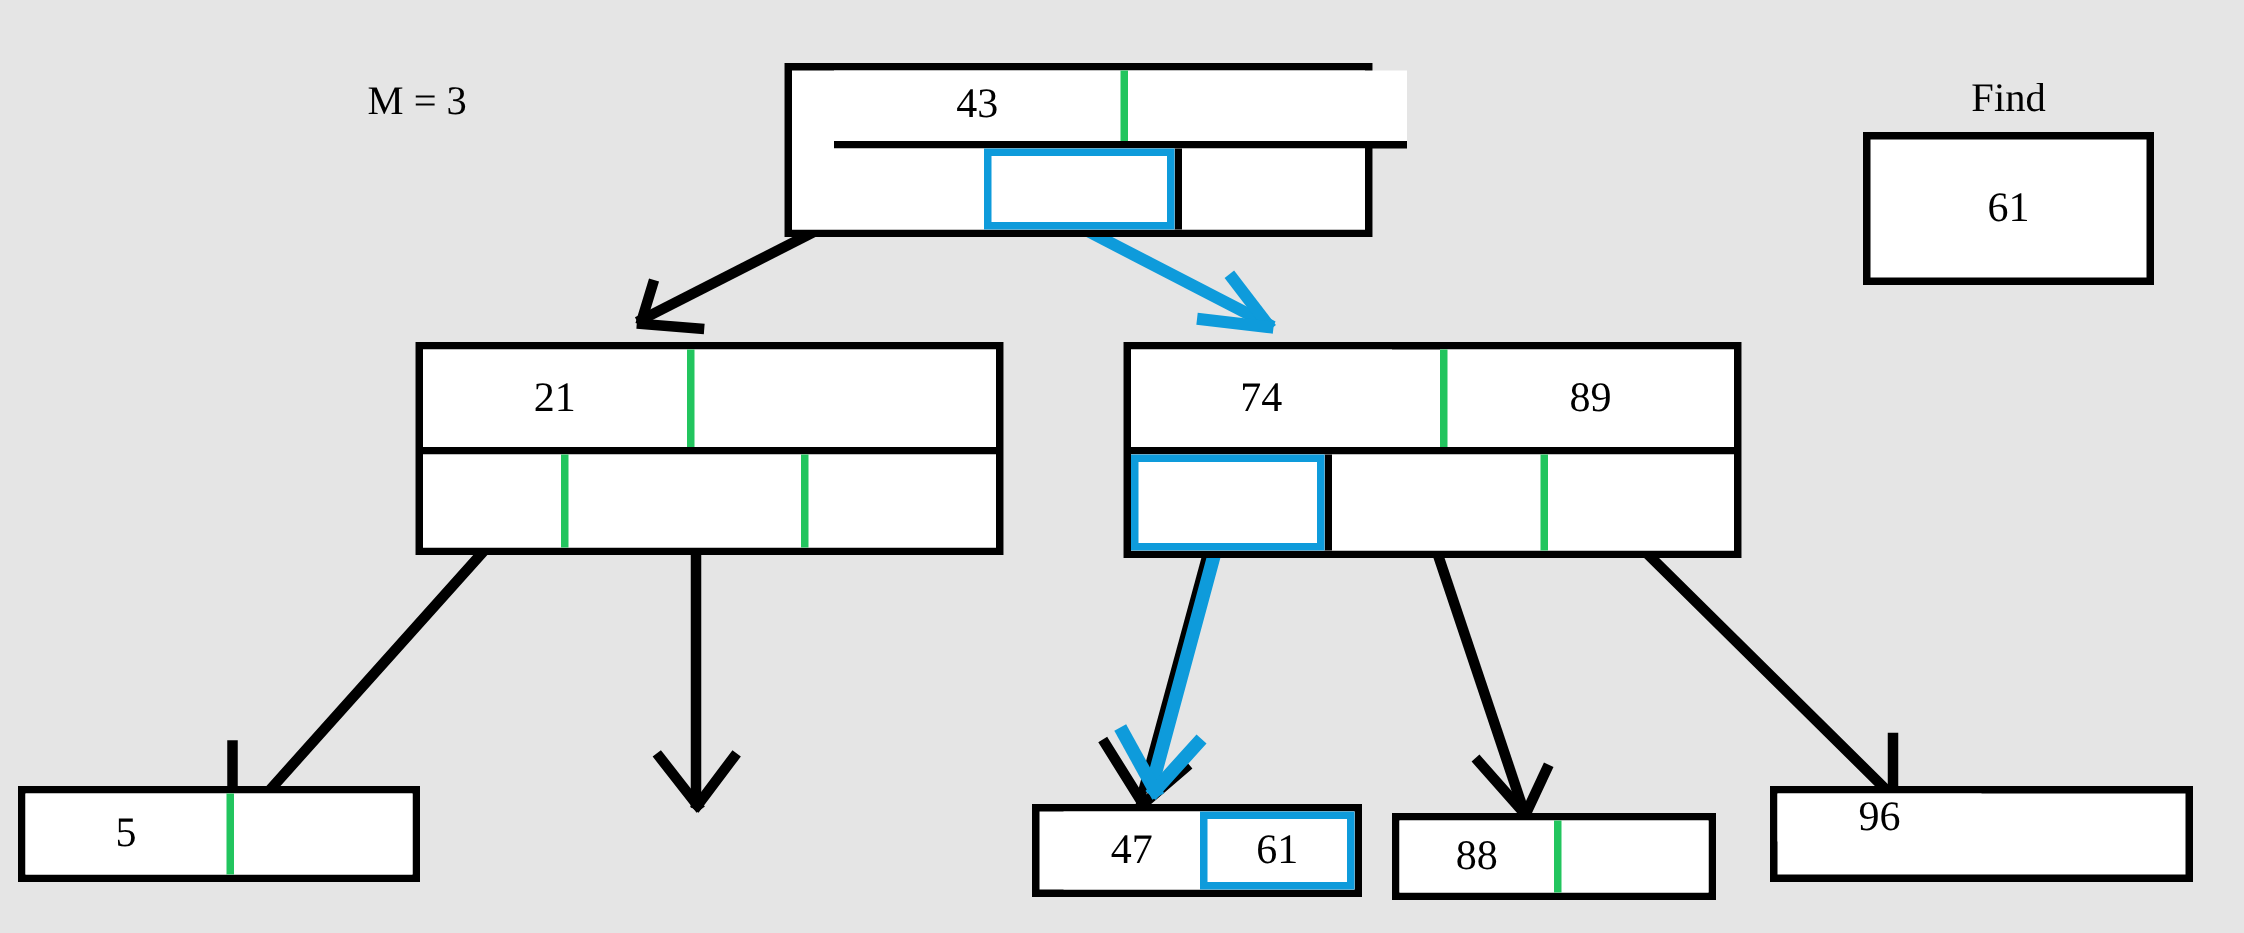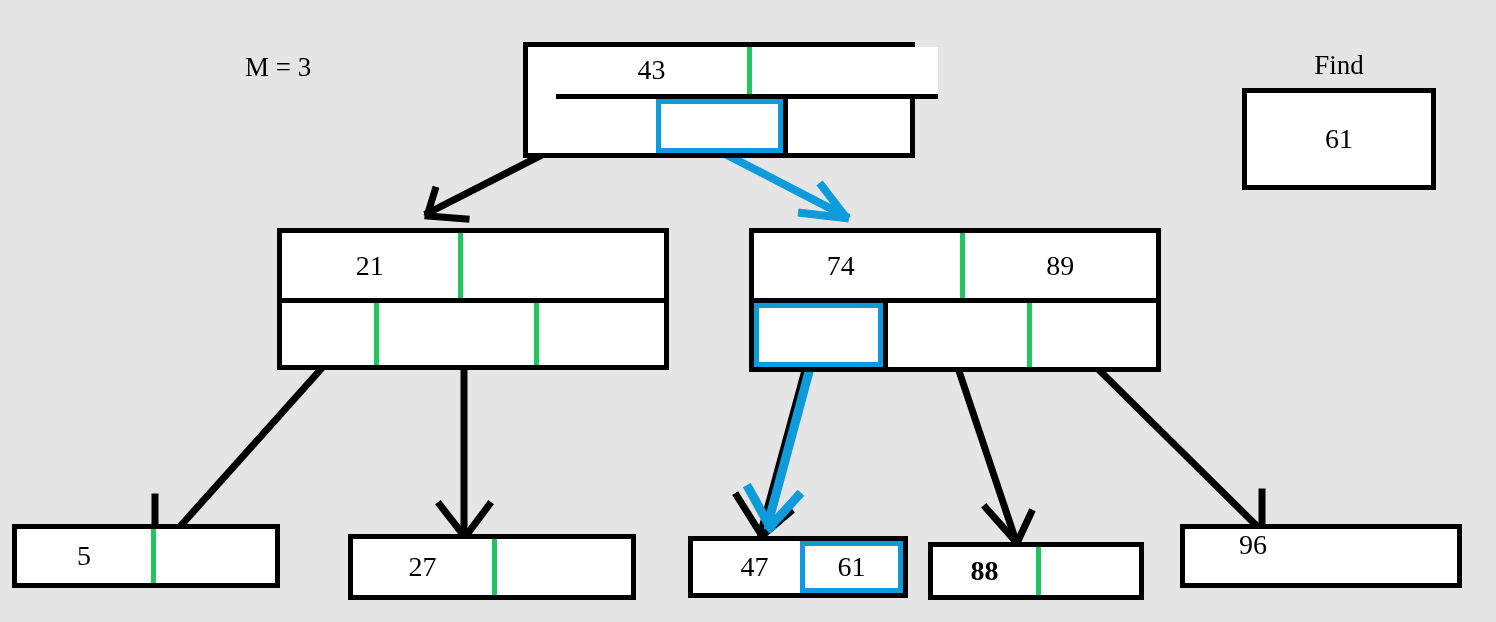--- a/index.html
+++ b/index.html
@@ -202,35 +202,29 @@
     </div>
   </div>
 
   <div class="node" style="left:12px; top:524px; width:268px; height:64px;">
     <div class="node-row" style="height:100%;">
       <div class="cell" style="width:52%;">5</div>
       <div class="cell" style="width:48%;"></div>
     </div>
   </div>
 
-  <div class="node" style="left:348px; top:534px; width:288px; height:66px;">
-    <div class="node-row" style="height:100%;">
-      <div class="cell" style="width:50%;">27</div>
-      <div class="cell" style="width:50%;"></div>
-    </div>
-  </div>
 
   <div class="node" style="left:688px; top:536px; width:220px; height:62px;">
     <div class="node-row" style="height:100%;padding-left:16px;">
       <div class="cell" style="width:47%;">47</div>
       <div class="cell hl" style="width:53%;">61</div>
     </div>
   </div>
 
-  <div class="node" style="left:928px; top:542px; width:216px; height:58px;font-weight:bold;">
+  <div class="node" style="left:928px; top:542px; width:216px; height:58px;">
     <div class="node-row" style="height:100%;">
       <div class="cell" style="width:50%;">88</div>
       <div class="cell" style="width:50%;"></div>
     </div>
   </div>
 
   <div class="node" style="left:1180px; top:524px; width:282px; height:64px;">
     <div class="node-row" style="height:100%;flex-direction:column;">
       <div class="cell" style="width:50%;">96</div>
       <div class="cell" style="width:50%;"></div>

